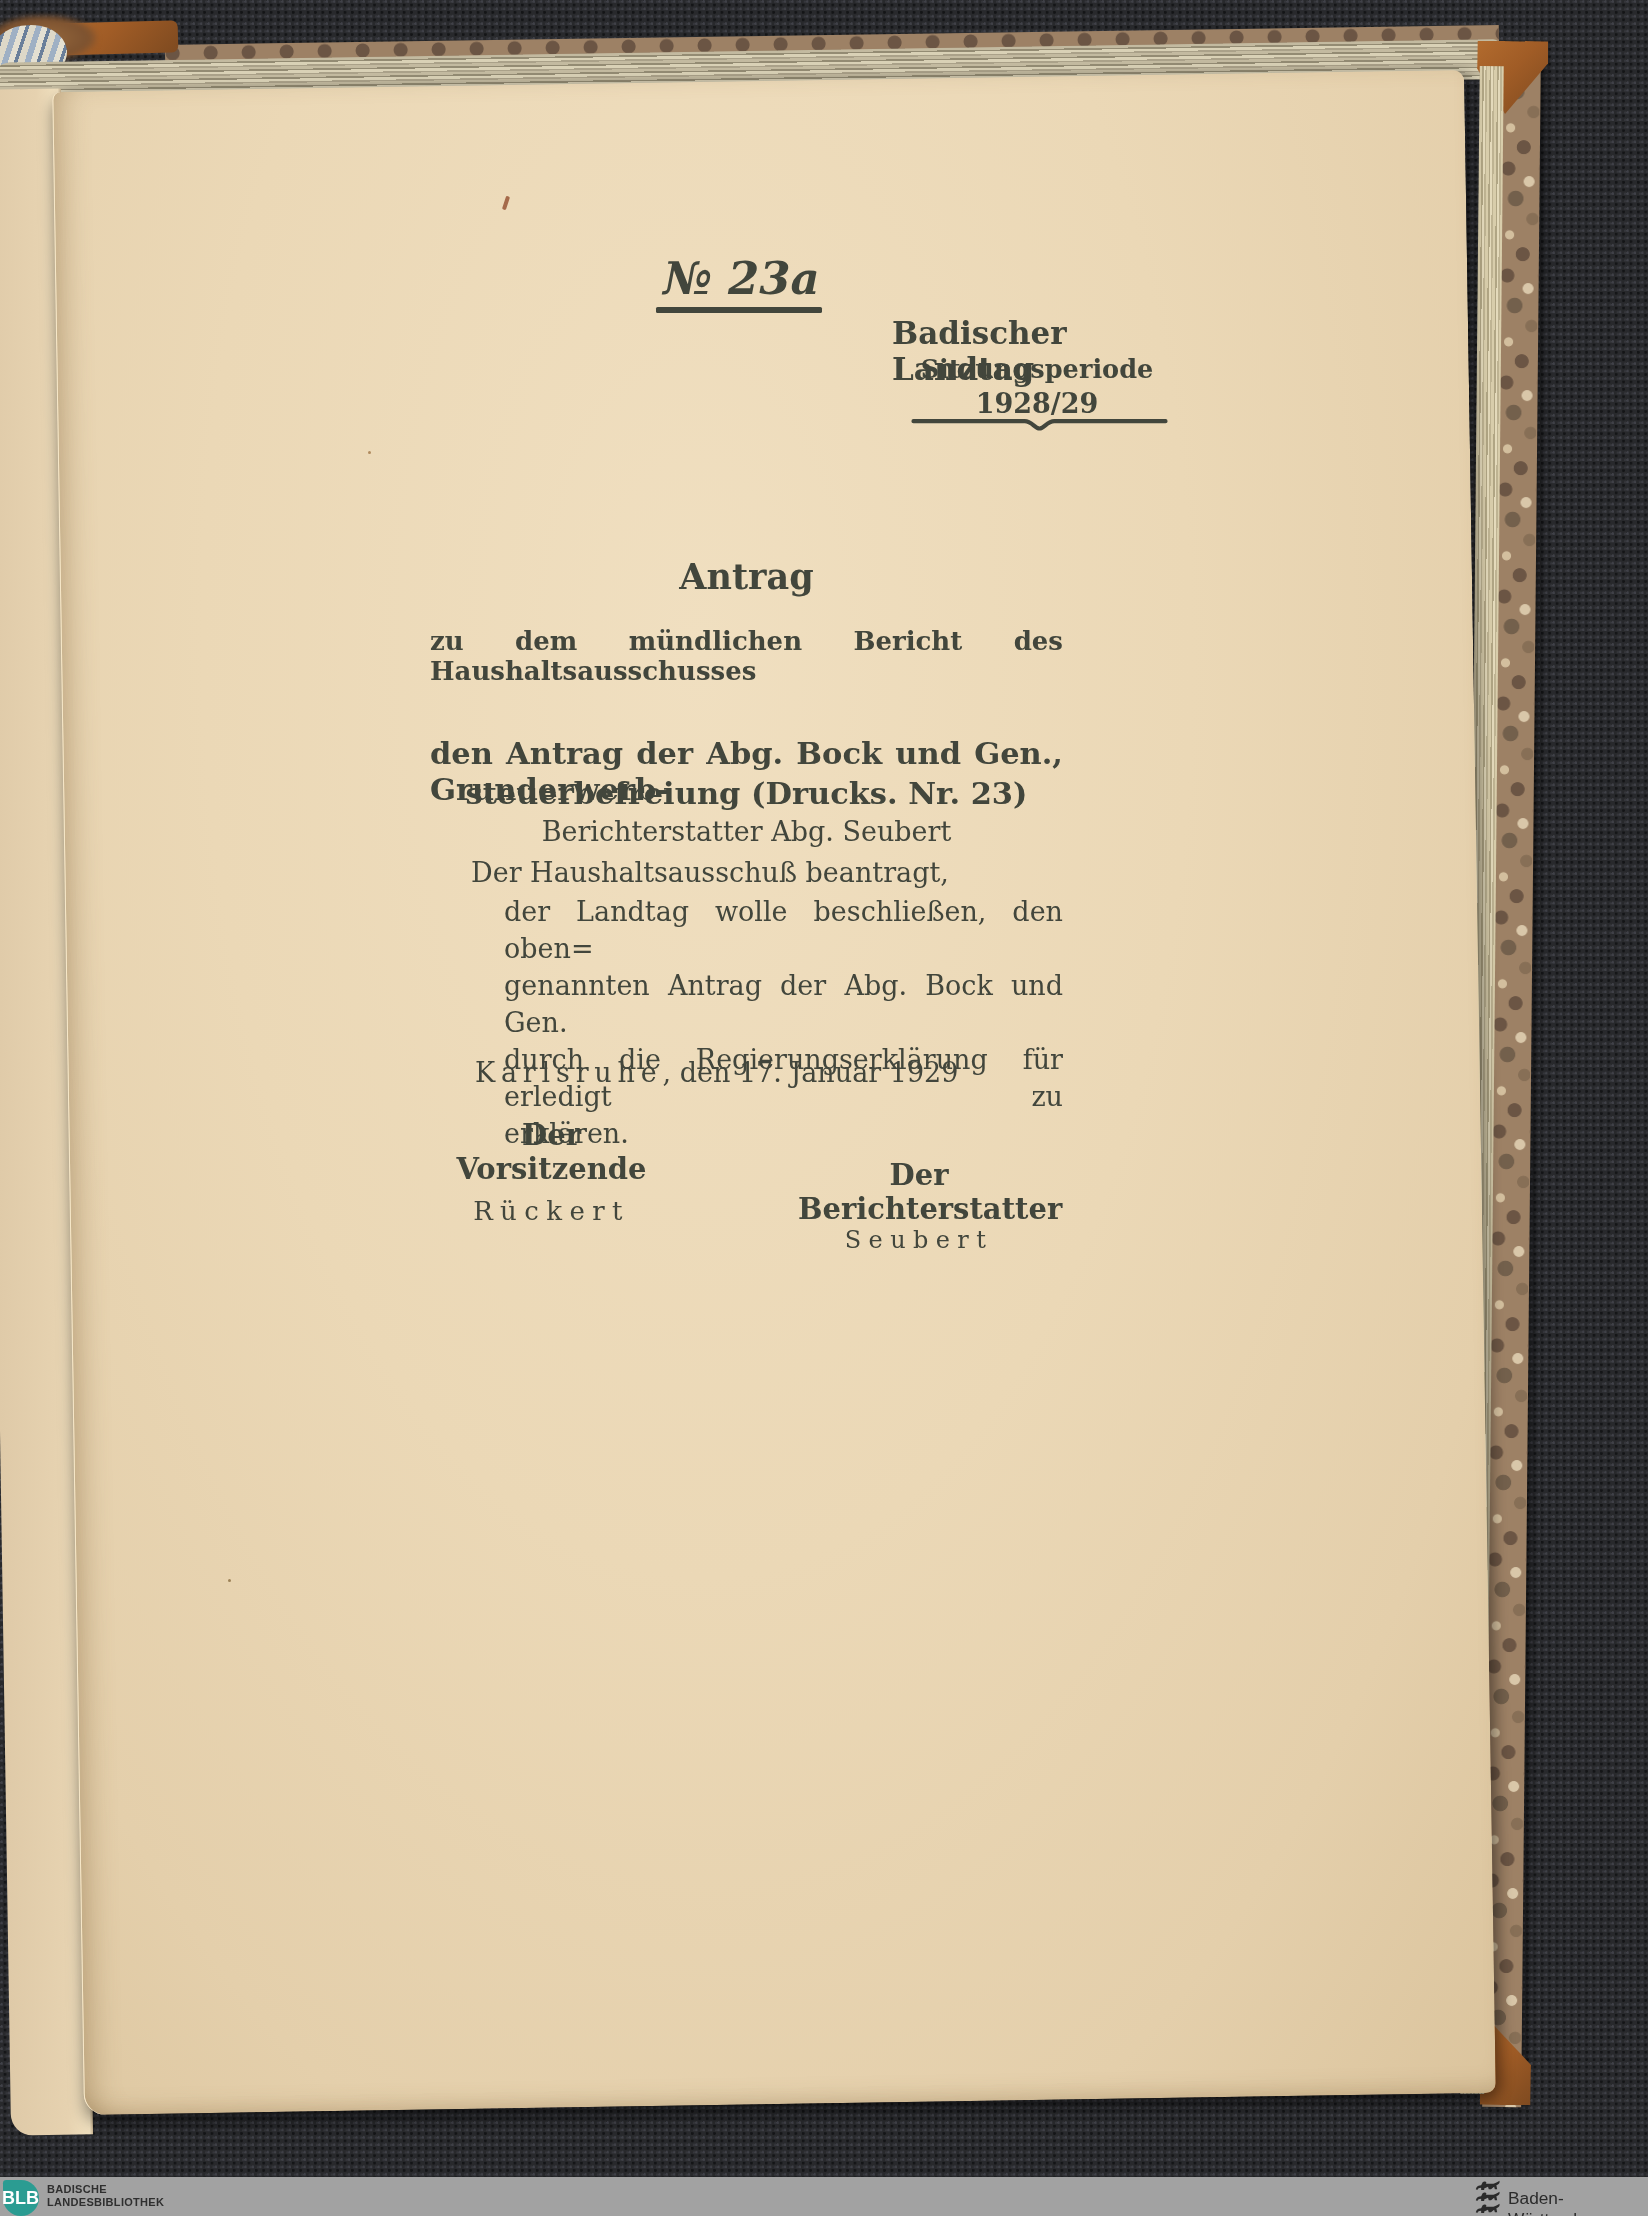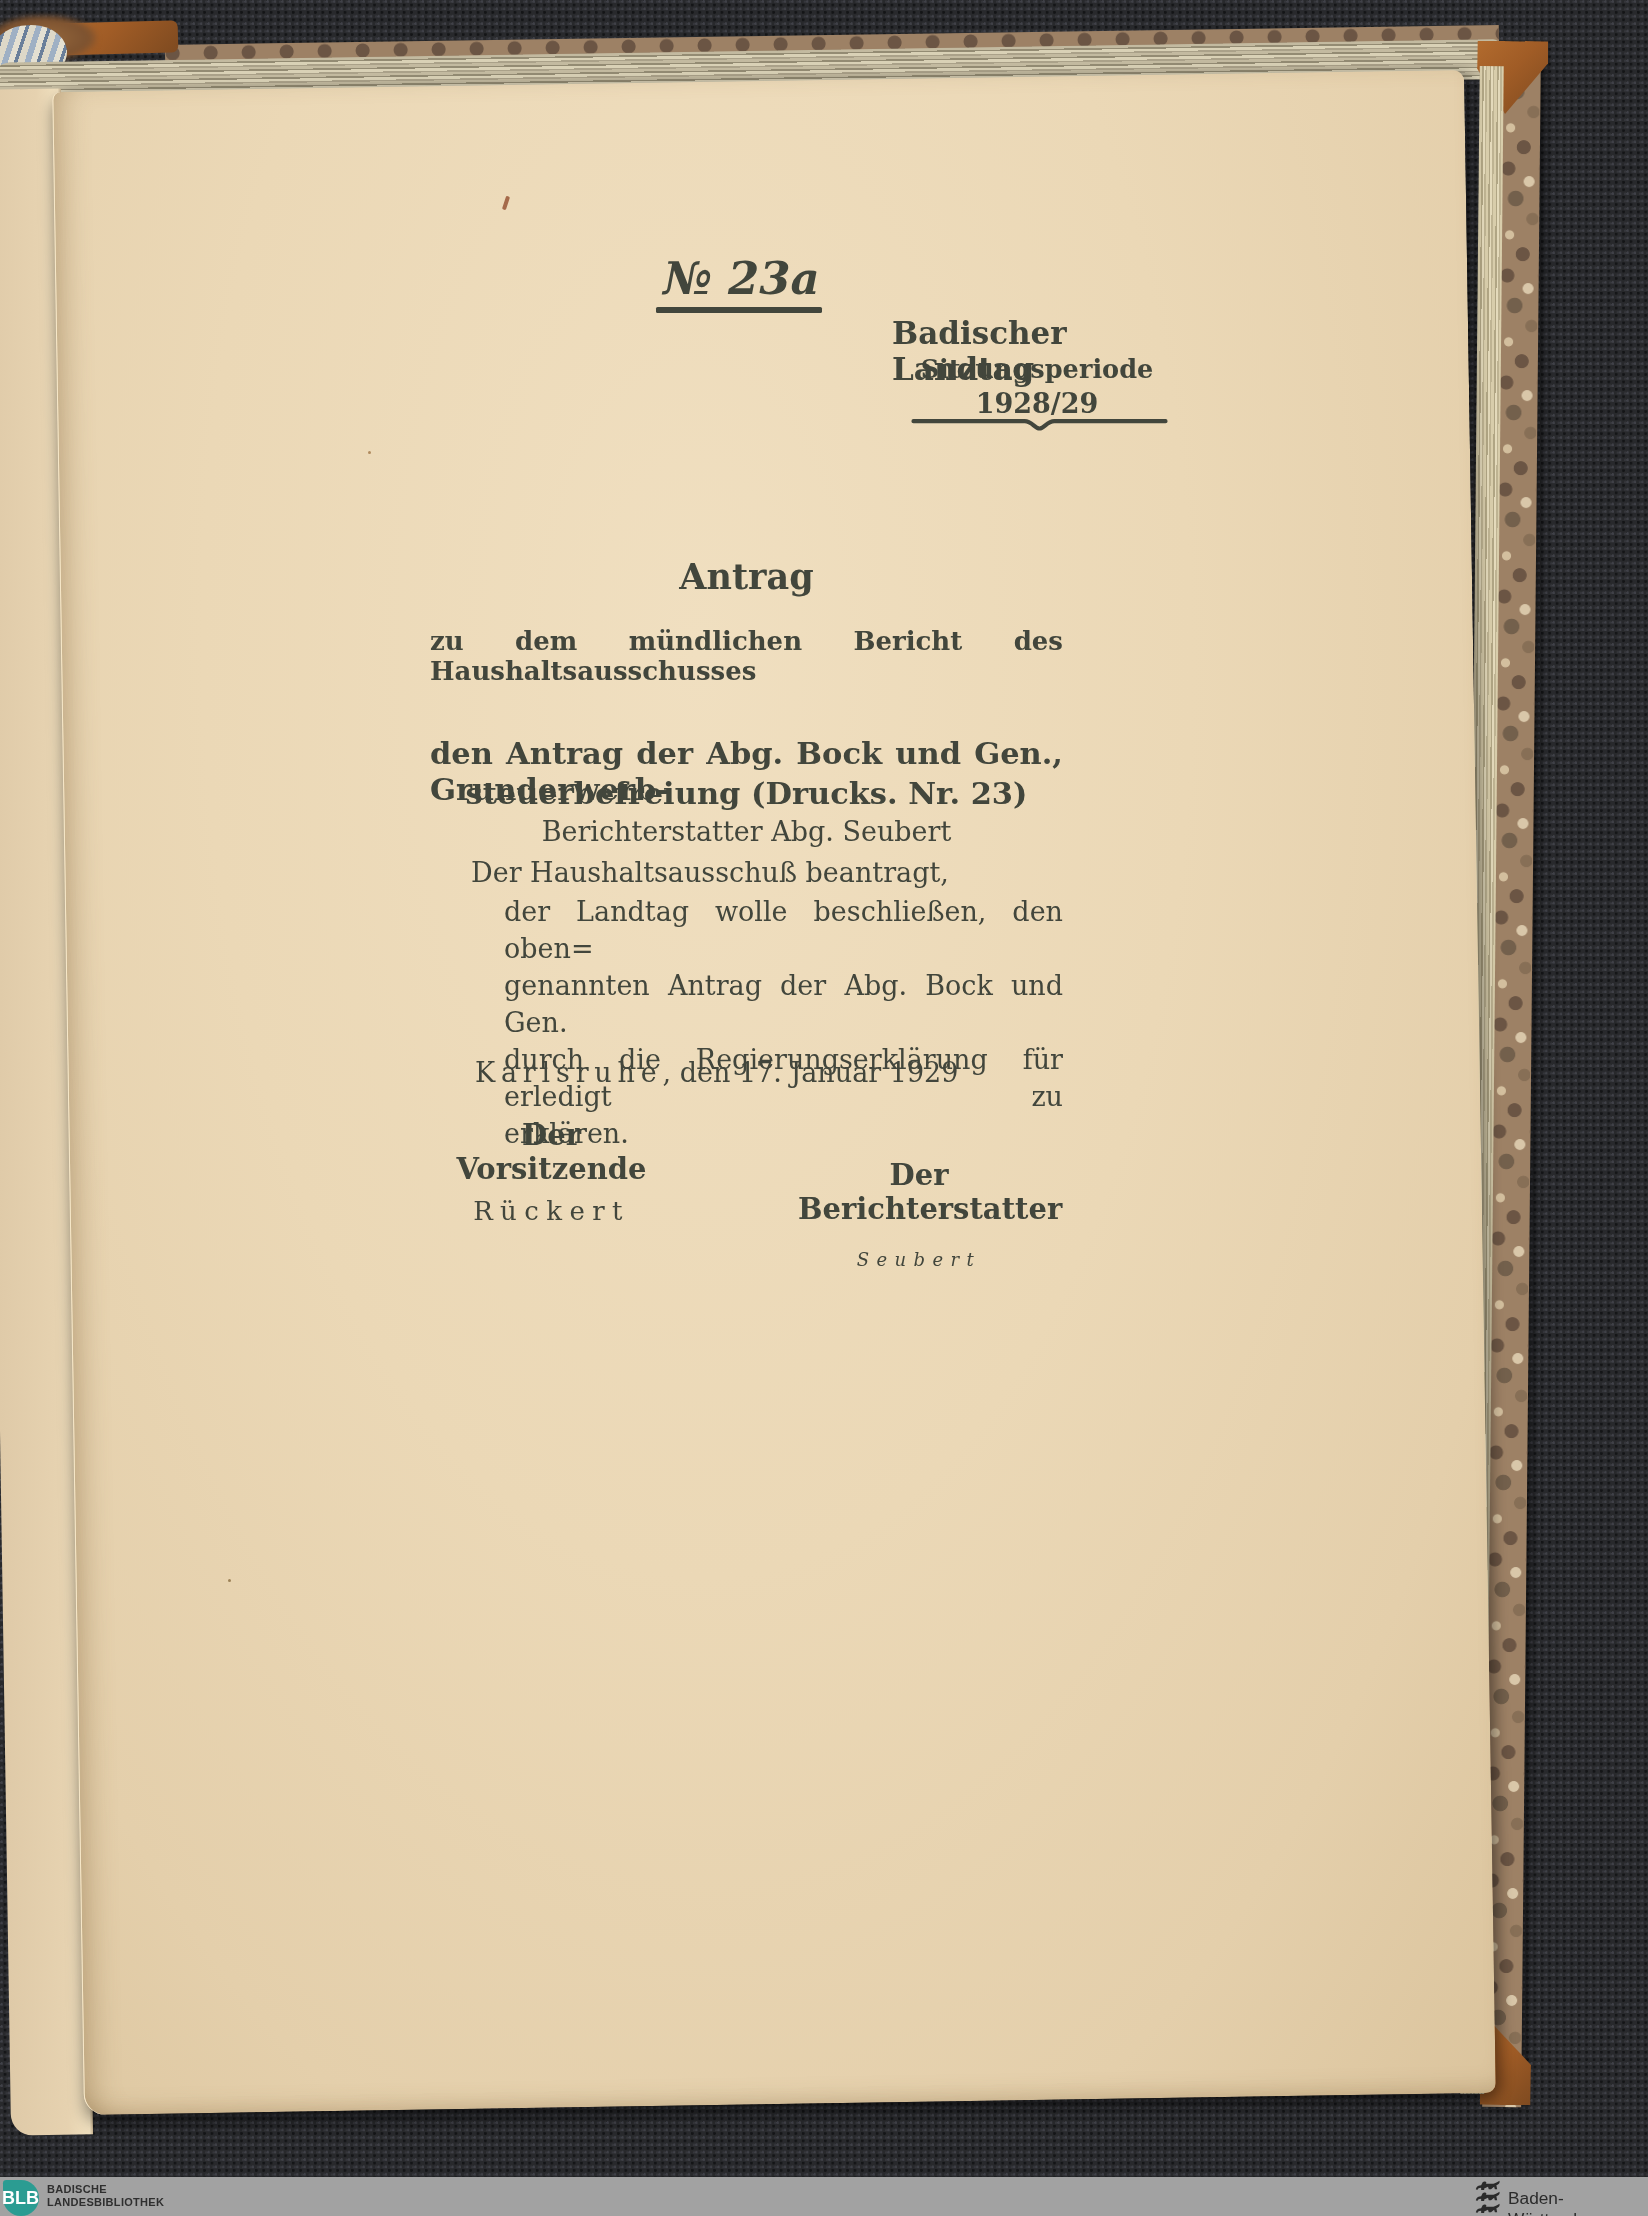--- a/index.html
+++ b/index.html
@@ -125,21 +125,21 @@
     <div class="abs" style="left:475px;top:1057px;font-size:27px;">
       <span style="letter-spacing:5.8px;">Karlsruhe</span><span>, den 17. Januar 1929</span>
     </div>
 
     <div class="abs ctr" style="left:438px;top:1118px;width:227px;">
       <div class="b" style="font-size:29px;">Der Vorsitzende</div>
       <div style="font-size:26px;margin-top:10px;letter-spacing:7.4px;">Rückert</div>
     </div>
     <div class="abs ctr" style="left:798px;top:1118px;width:242px;">
       <div class="b" style="font-size:29px;margin-top:40px;">Der Berichterstatter</div>
-      <div style="font-size:18px;margin-top:23px;letter-spacing:7.4px;font-style:italic;">Seubert</div>
+      <div style="font-size:24px;margin-top:0;letter-spacing:7.4px;">Seubert</div>
     </div>
   </div>
 
   <div class="abs footer-bar"></div>
 
   <div class="abs blb-badge">
     <span>BLB</span>
   </div>
   <div class="abs blb-name">
     <div>BADISCHE</div>

